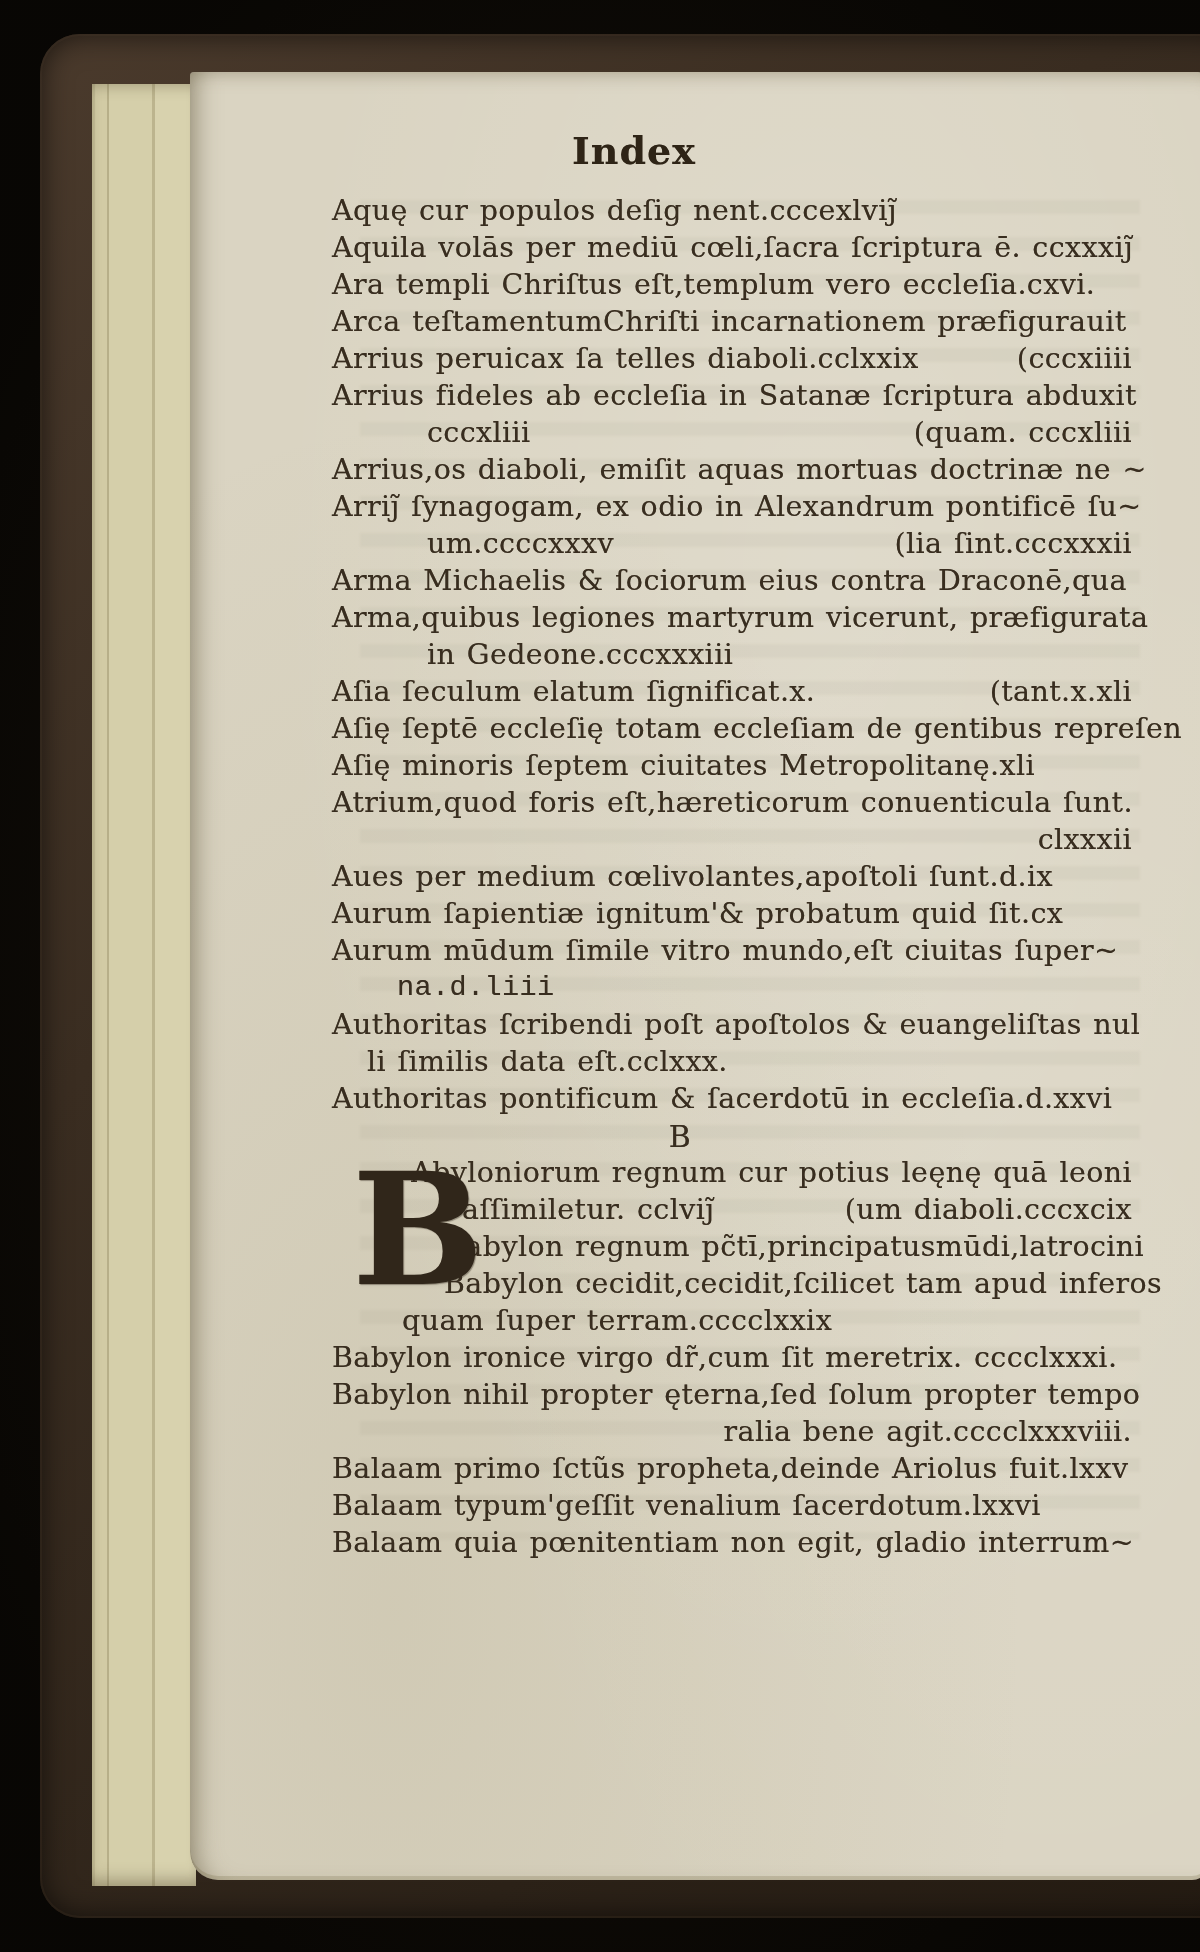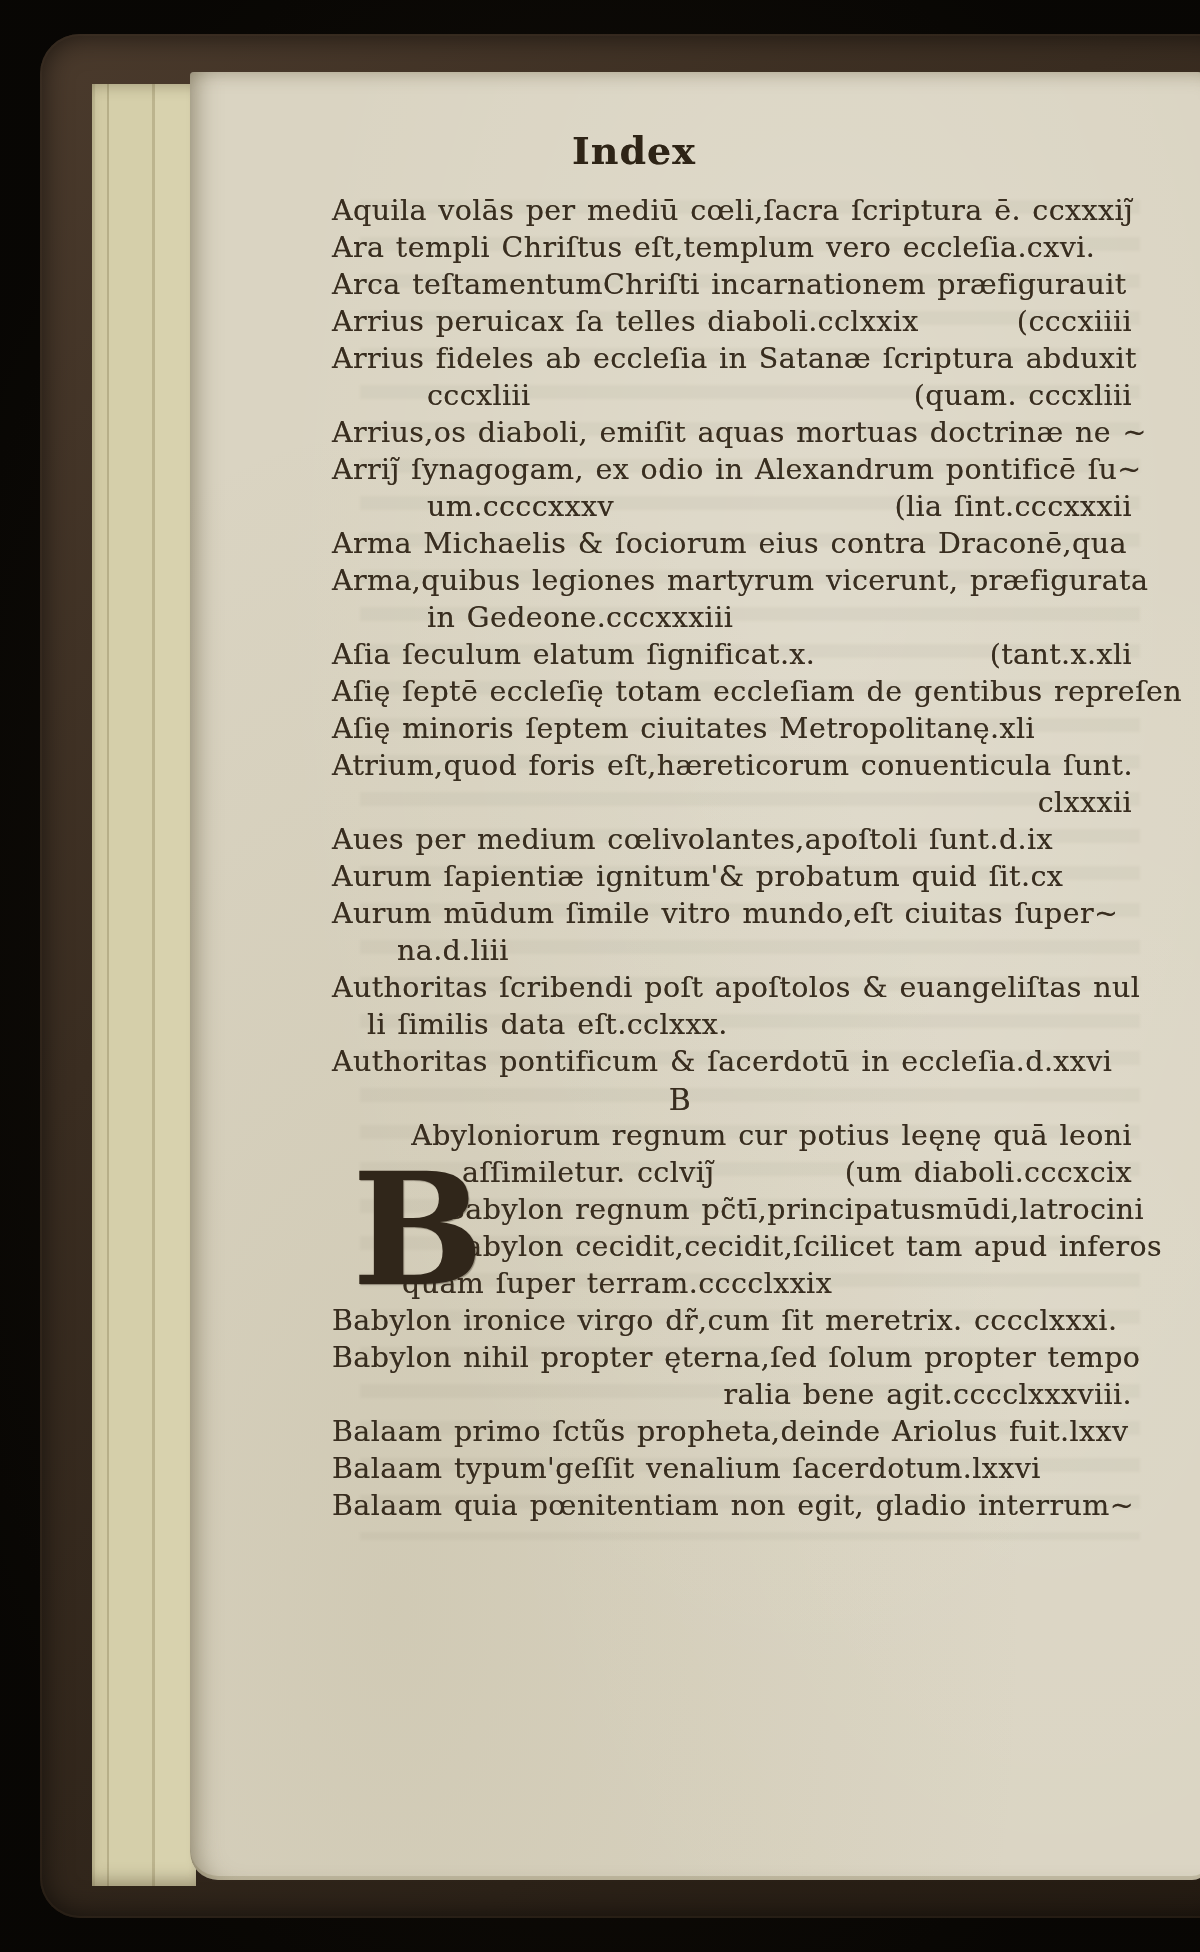--- a/index.html
+++ b/index.html
@@ -82,20 +82,23 @@
 <div class="backdrop"></div>
 <div class="cover"></div>
 <div class="page-edges"></div>
 <div class="page"></div>
 <div class="show-through"></div>
 
 <div class="text-block">
   <div class="title">Index</div>
   <div>
       <div class="line">
+        <span>Aquę cur populos deſig nent.cccexlvij̃</span>
+      </div>
+      <div class="line">
         <span>Aquila volās per mediū cœli,ſacra ſcriptura ē. ccxxxij̃</span>
       </div>
       <div class="line">
         <span>Ara templi Chriſtus eſt,templum vero eccleſia.cxvi.</span>
       </div>
       <div class="line">
         <span>Arca teſtamentumChriſti incarnationem præfigurauit</span>
       </div>
       <div class="line">
         <span>Arrius peruicax ſa telles diaboli.cclxxix</span>
@@ -145,21 +148,21 @@
       </div>
       <div class="line">
         <span>Aues per medium cœlivolantes,apoſtoli ſunt.d.ix</span>
       </div>
       <div class="line">
         <span>Aurum ſapientiæ ignitum'&amp; probatum quid ſit.cx</span>
       </div>
       <div class="line">
         <span>Aurum mūdum ſimile vitro mundo,eſt ciuitas ſuper~</span>
       </div>
-      <div class="line" style="margin-left: 65px;">
+      <div class="line" style="margin-left: 65px; font-family: Liberation Mono, monospace;">
         <span>na.d.liii</span>
       </div>
       <div class="line">
         <span>Authoritas ſcribendi poſt apoſtolos &amp; euangeliſtas nul</span>
       </div>
       <div class="line" style="margin-left: 35px;">
         <span>li ſimilis data eſt.cclxxx.</span>
       </div>
       <div class="line">
         <span>Authoritas pontificum &amp; ſacerdotū in eccleſia.d.xxvi</span>

